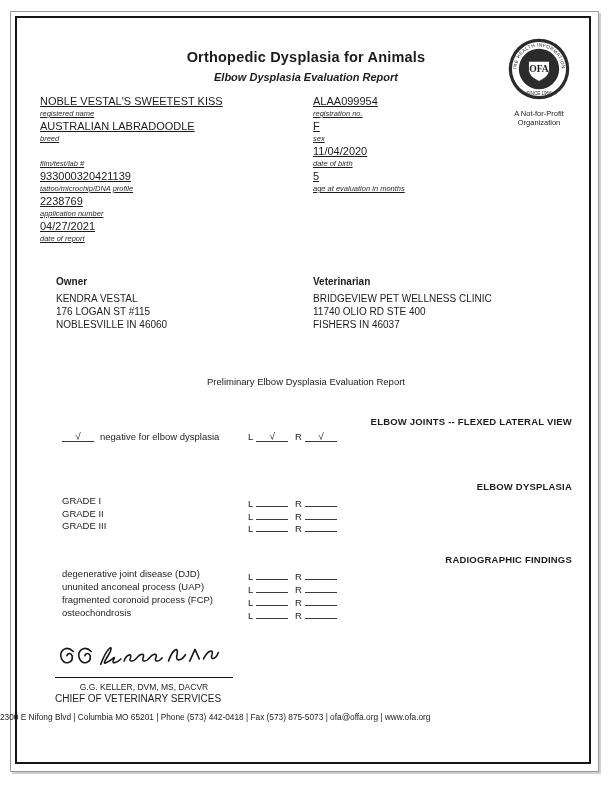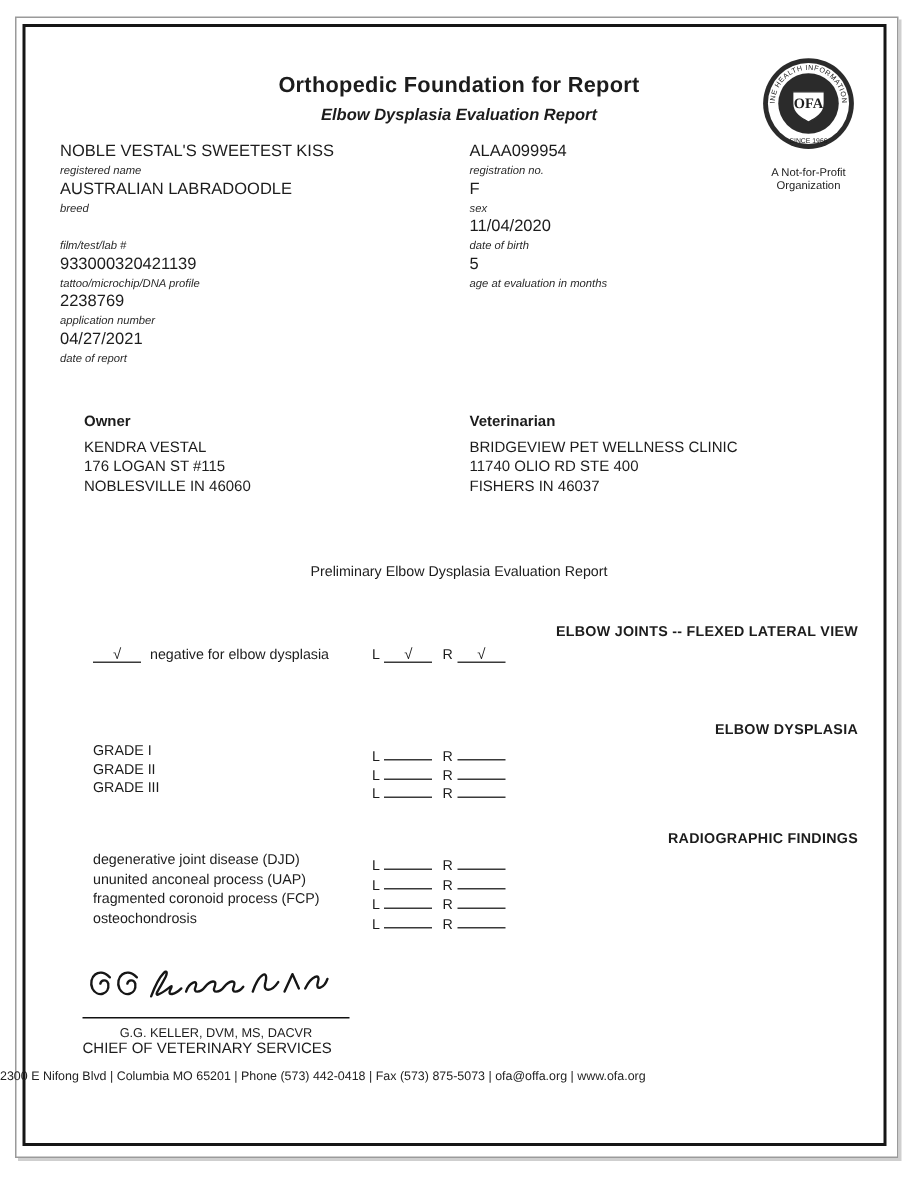--- a/index.html
+++ b/index.html
@@ -16,21 +16,21 @@
     position:absolute; left:15px; top:16px; width:576px; height:748px;
     border:2px solid #161616;
   }
   .hdr { position:absolute; top:49px; left:0; right:0; text-align:center; }
   .hdr-org { font-size:14.5px; font-weight:bold; letter-spacing:.2px; }
   .hdr-report { font-size:11px; font-weight:bold; font-style:italic; margin-top:6px; }
 
   .seal-wrap { position:absolute; left:503px; top:36px; width:72px; text-align:center; }
   .seal-caption { font-size:7.5px; line-height:9px; margin-top:3px; color:#222;text-align:center; }
 
-  .fields { position:absolute; }
+  .fields { position:absolute;text-decoration:underline; }
   #left-fields { left:40px; top:95px; width:265px; }
   #right-fields { left:313px; top:95px; width:240px; }
   .field { height:25px; }
   .field .value { font-size:11px; line-height:13px; height:14px; white-space:nowrap; }
   .field .label { font-size:7.5px; font-style:italic; line-height:9px; color:#2a2a2a; }
 
   .party { position:absolute; top:276px; width:265px; }
   #owner-block { left:40px;margin-left:16px; }
   #vet-block { left:313px; }
   .party h3 { font-size:10px; font-weight:bold; margin-bottom:5px; }
@@ -63,21 +63,21 @@
   .footer { position:absolute; top:712px; left:0; right:0; text-align:left; font-size:8.3px; color:#222; }
 </style>
 </head>
 <body>
 
 <div class="page">
   <div class="border-outer"></div>
   <div class="border-inner"></div>
 
   <div class="hdr">
-    <div class="hdr-org">Orthopedic Foundation for Report</div>
+    <div class="hdr-org">Orthopedic Dysplasia for Animals</div>
     <div class="hdr-report">Elbow Dysplasia Evaluation Report</div>
   </div>
 
   <div class="seal-wrap">
     <svg width="66" height="66" viewBox="0 0 72 72">
       <circle cx="36" cy="36" r="33" fill="#2b2b2b"></circle>
       <circle cx="36" cy="36" r="29.5" fill="#ffffff"></circle>
       <circle cx="36" cy="36" r="22" fill="#2b2b2b"></circle>
       <defs>
         <path id="sealArcTop" d="M 11.5 36 A 24.5 24.5 0 1 1 60.5 36"></path>

